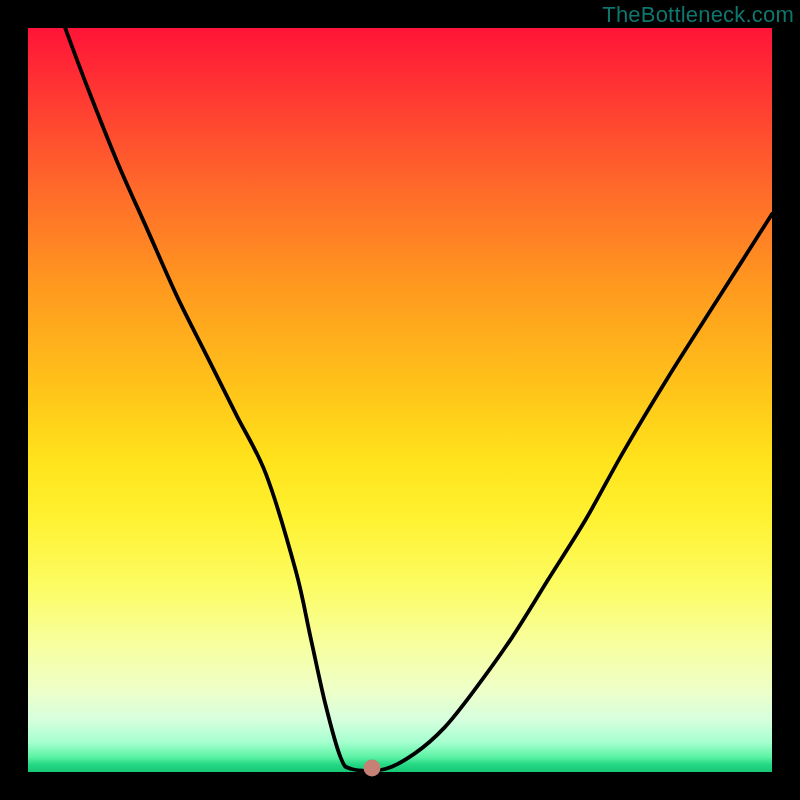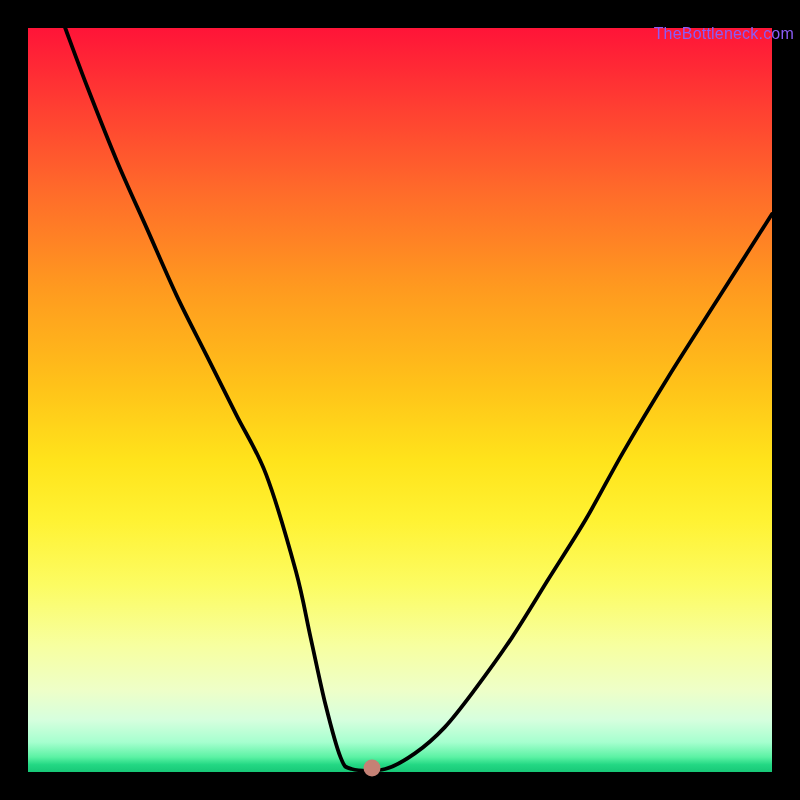--- a/index.html
+++ b/index.html
@@ -14,26 +14,25 @@
   .frame {
     width: 800px;
     height: 800px;
     position: relative;
     background: #000;
   }
   .watermark {
     position: absolute;
     top: 2px;
     right: 6px;
-    color: #8b5cf6;
-    font-size: 16px;
+    color: #0f766e;
+    font-size: 22px;
     font-weight: 400;
     letter-spacing: 0.2px;
     z-index: 10;
-    margin-top: 23px;
   }
   .plot-area {
     position: absolute;
     left: 28px;
     top: 28px;
     width: 744px;
     height: 744px;
     background: linear-gradient(to bottom,
       #ff1438 0%,
       #ff3c32 10%,

